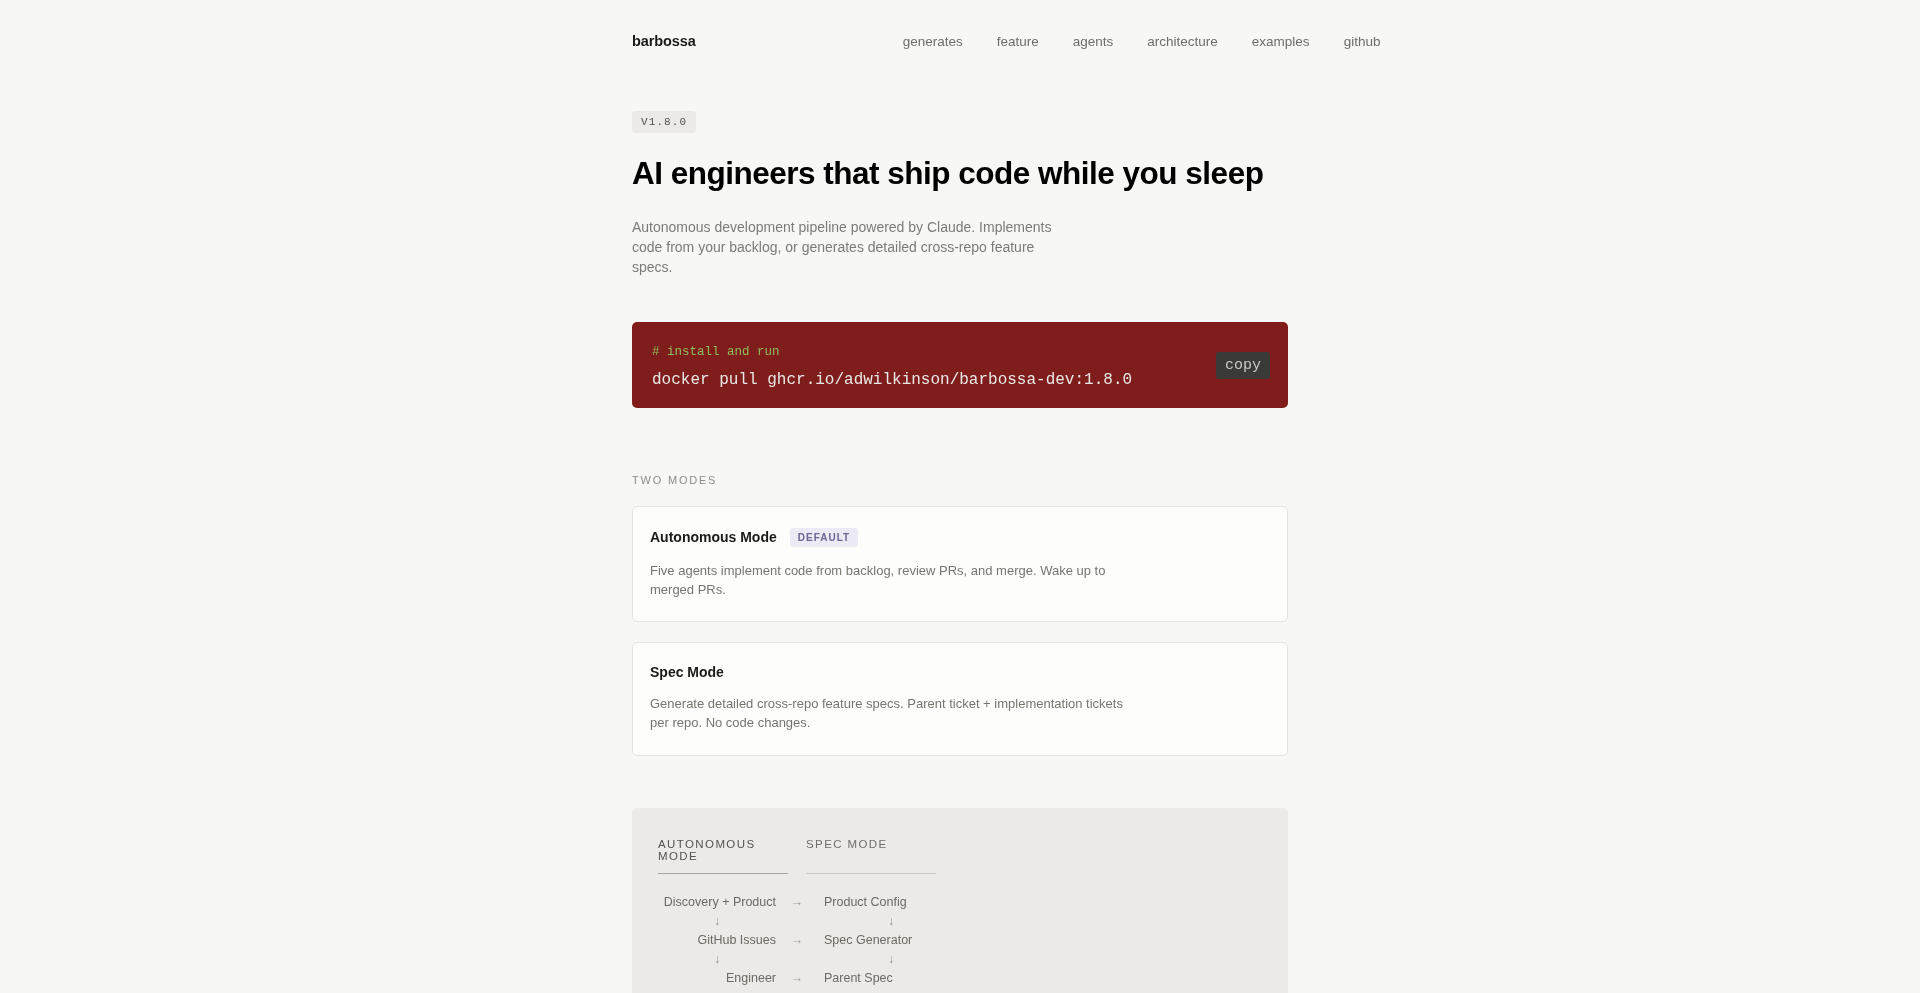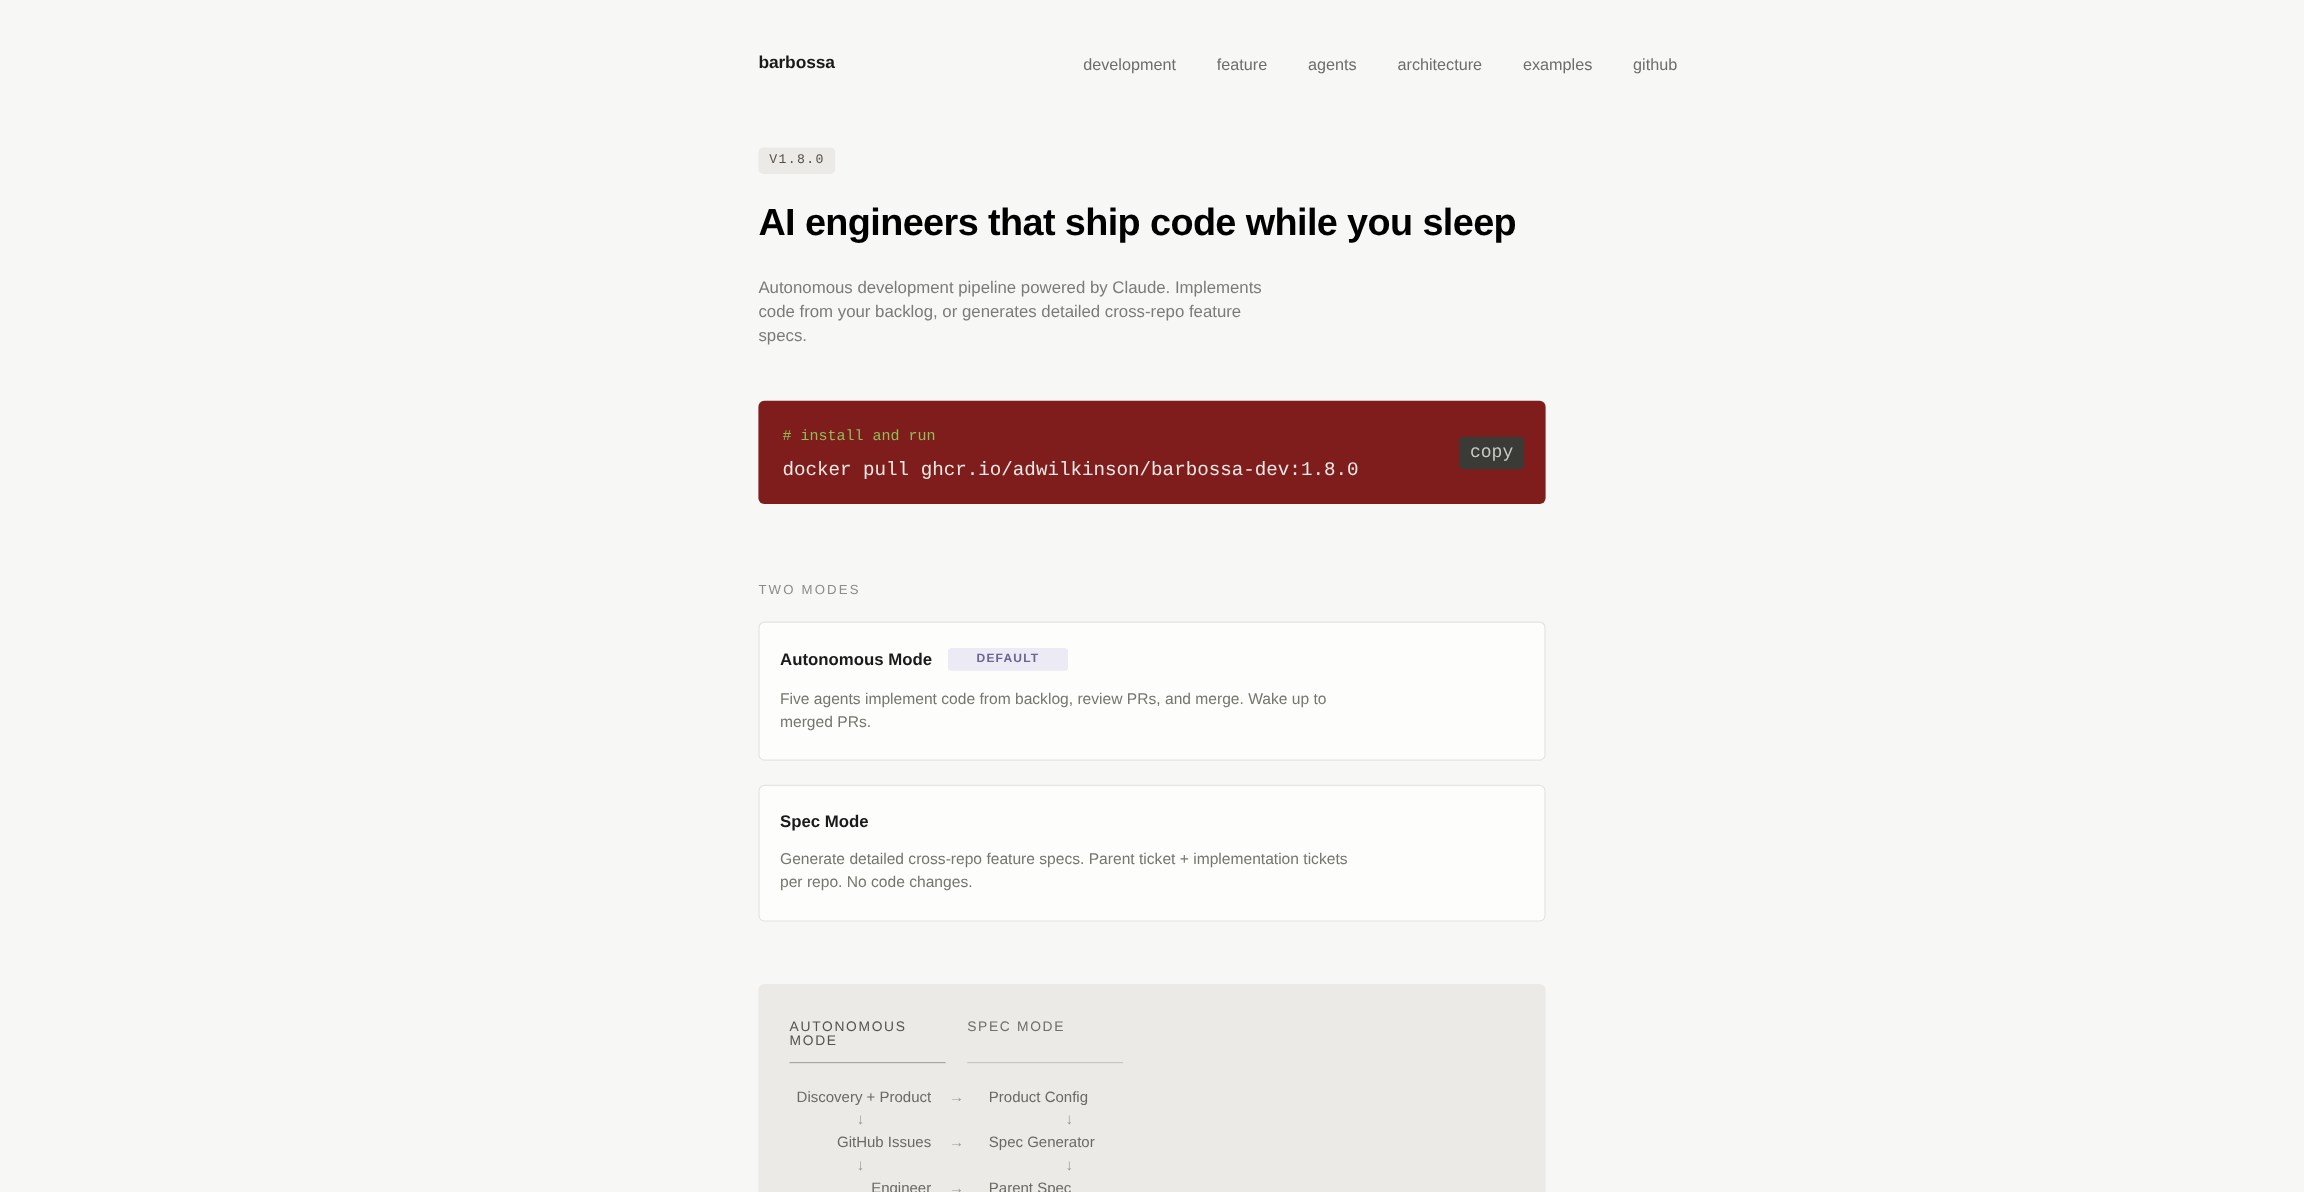--- a/index.html
+++ b/index.html
@@ -18,21 +18,21 @@
   }
   .page {
     width: 1920px;
     position: relative;
   }
 
   
   .nav {
     width: 656px;
     margin: 0 auto;
-    padding-top: 45px;
+    padding-top: 33px;
     display: flex;
     align-items: center;
   }
   .brand {
     font-size: 14.5px;
     font-weight: bold;
     color: #1a1a1a;
     letter-spacing: -0.1px;
   }
   .nav-links {
@@ -141,21 +141,21 @@
   .mode-title {
     font-size: 14px;
     font-weight: bold;
     color: #1a1a1a;
   }
   .default-pill {
     background: #eceaf5;
     color: #6a6594;
     font-size: 10px;
     letter-spacing: 1px;
-    padding: 4px 24px;
+    padding: 4px 8px;
     border-radius: 3px;
     font-family: "Liberation Sans", sans-serif;
     font-weight: bold;
   }
   .mode-desc {
     margin-top: 15px;
     font-size: 13px;
     line-height: 1.45;
     color: #76766f;
     max-width: 480px;
@@ -230,21 +230,21 @@
   .flow-row.down .col-b { width: 140px; padding-left: 6px; }
 </style>
 </head>
 <body>
 
 <div class="page">
 
   <div class="nav">
     <div class="brand">barbossa</div>
     <div class="nav-links">
-      <a class="nav-link">development</a>
+      <a class="nav-link">generates</a>
       <a class="nav-link">feature</a>
       <a class="nav-link">agents</a>
       <a class="nav-link">architecture</a>
       <a class="nav-link">examples</a>
       <a class="nav-link">github</a>
     </div>
   </div>
 
   <div class="content">
 

